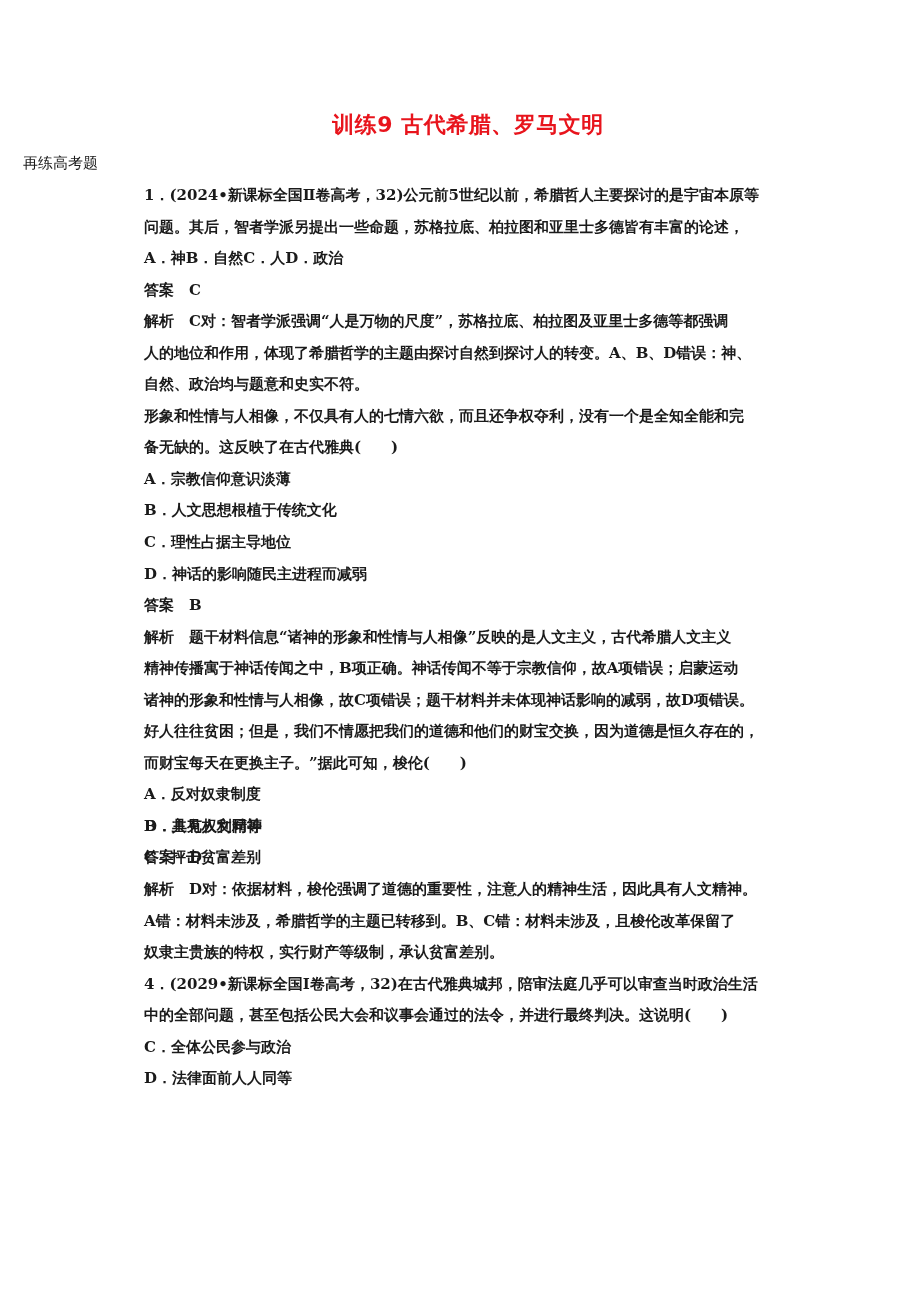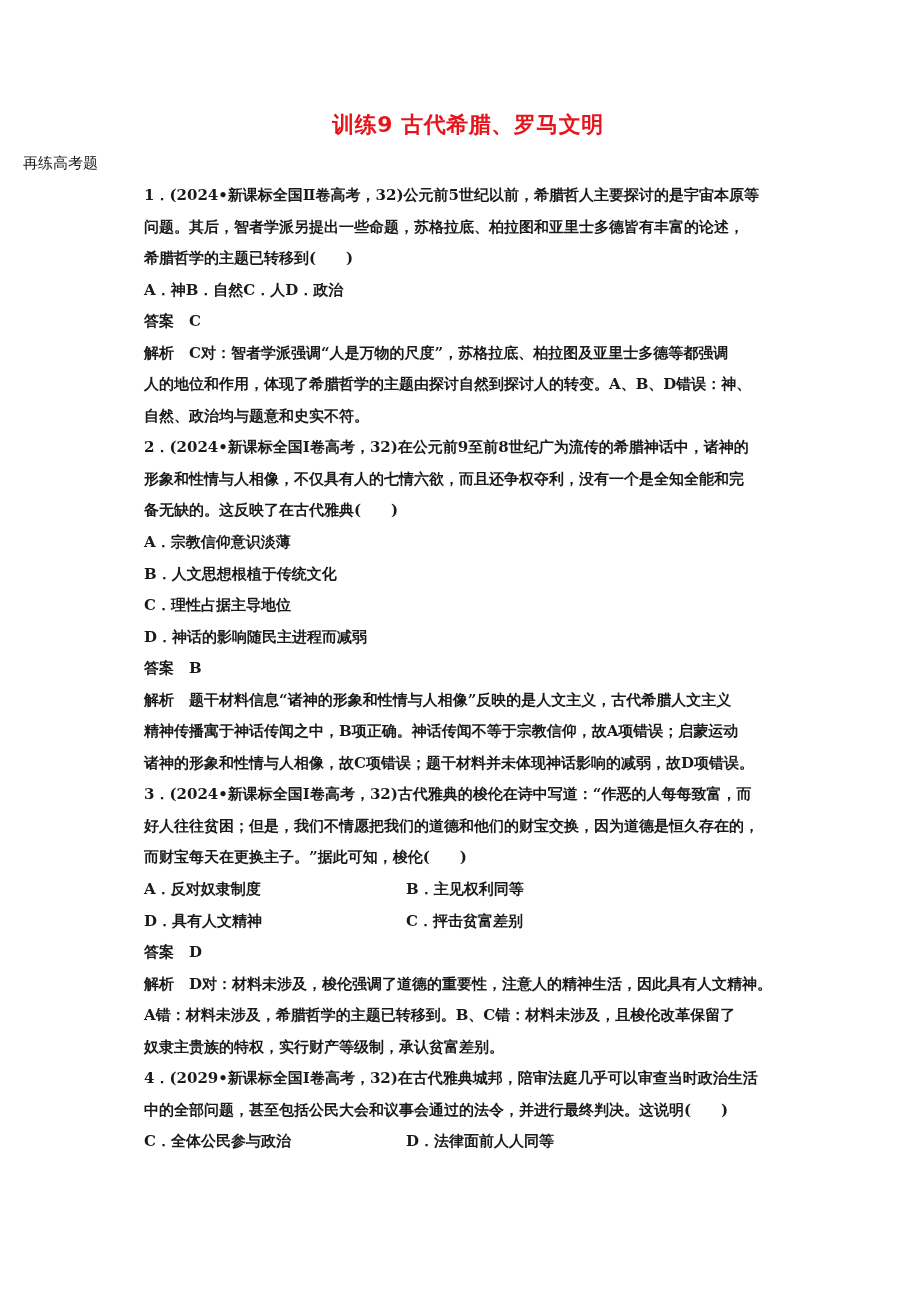--- a/index.html
+++ b/index.html
@@ -55,76 +55,74 @@
     }
     .line {
       display: block;
       white-space: nowrap;
       height: 31.55px;
     }
     .opts-row {
       display: flex;
       height: 31.55px;
       white-space: nowrap;
+      flex-direction: column;
     }
     .opt-half {
       width: 262px;
       display: inline-block;
     }
     .para { display: block; }
   </style>
 </head>
 <body>
 
 <div class="page">
 
   <div class="title" id="doc-title" style="color: rgb(232, 20, 28);">训练9  古代希腊、罗马文明</div>
   <div class="subtitle">再练高考题</div>
 
   <div class="body">
 
     <div class="para">
       <span class="line">1．(2024•新课标全国Ⅱ卷高考，32)公元前5世纪以前，希腊哲人主要探讨的是宇宙本原等</span>
       <span class="line">问题。其后，智者学派另提出一些命题，苏格拉底、柏拉图和亚里士多德皆有丰富的论述，</span>
-      <span class="line">希腊哲学的主题已转移到(　　)</span>
       <span class="line">A．神B．自然C．人D．政治</span>
       <span class="line"><span>答案</span>　<span>C</span></span>
       <span class="line"><span>解析</span>　<span>C对：智者学派强调“人是万物的尺度”，苏格拉底、柏拉图及亚里士多德等都强调</span></span>
       <span class="line">人的地位和作用，体现了希腊哲学的主题由探讨自然到探讨人的转变。A、B、D错误：神、</span>
       <span class="line">自然、政治均与题意和史实不符。</span>
     </div>
 
     <div class="para">
-      <span class="line">2．(2024•新课标全国Ⅰ卷高考，32)在公元前9至前8世纪广为流传的希腊神话中，诸神的</span>
       <span class="line">形象和性情与人相像，不仅具有人的七情六欲，而且还争权夺利，没有一个是全知全能和完</span>
       <span class="line">备无缺的。这反映了在古代雅典(　　)</span>
       <span class="line">A．宗教信仰意识淡薄</span>
       <span class="line">B．人文思想根植于传统文化</span>
       <span class="line">C．理性占据主导地位</span>
       <span class="line">D．神话的影响随民主进程而减弱</span>
       <span class="line"><span>答案</span>　<span>B</span></span>
       <span class="line"><span>解析</span>　<span>题干材料信息“诸神的形象和性情与人相像”反映的是人文主义，古代希腊人文主义</span></span>
       <span class="line">精神传播寓于神话传闻之中，B项正确。神话传闻不等于宗教信仰，故A项错误；启蒙运动</span>
       <span class="line">诸神的形象和性情与人相像，故C项错误；题干材料并未体现神话影响的减弱，故D项错误。</span>
     </div>
 
     <div class="para">
-      <span class="line">3．(2024•新课标全国Ⅰ卷高考，32)古代雅典的梭伦在诗中写道：“作恶的人每每致富，而</span>
       <span class="line">好人往往贫困；但是，我们不情愿把我们的道德和他们的财宝交换，因为道德是恒久存在的，</span>
       <span class="line">而财宝每天在更换主子。”据此可知，梭伦(　　)</span>
       <div class="opts-row">
         <span class="opt-half">A．反对奴隶制度</span>
         <span class="opt-half">B．主见权利同等</span>
       </div>
       <div class="opts-row">
         <span class="opt-half">D．具有人文精神</span>
         <span class="opt-half">C．抨击贫富差别</span>
       </div>
       <span class="line"><span>答案</span>　<span>D</span></span>
-      <span class="line"><span>解析</span>　<span>D对：材料未涉及，梭伦强调了道德的重要性，注意人的精神生活，因此具有人文精神。</span></span>
+      <span class="line"><span>解析</span>　<span>D对：依据材料，梭伦强调了道德的重要性，注意人的精神生活，因此具有人文精神。</span></span>
       <span class="line">A错：材料未涉及，希腊哲学的主题已转移到。B、C错：材料未涉及，且梭伦改革保留了</span>
       <span class="line">奴隶主贵族的特权，实行财产等级制，承认贫富差别。</span>
     </div>
 
     <div class="para">
       <span class="line">4．(2029•新课标全国Ⅰ卷高考，32)在古代雅典城邦，陪审法庭几乎可以审查当时政治生活</span>
       <span class="line">中的全部问题，甚至包括公民大会和议事会通过的法令，并进行最终判决。这说明(　　)</span>
       <div class="opts-row">
         <span class="opt-half">C．全体公民参与政治</span>
         <span class="opt-half">D．法律面前人人同等</span>

